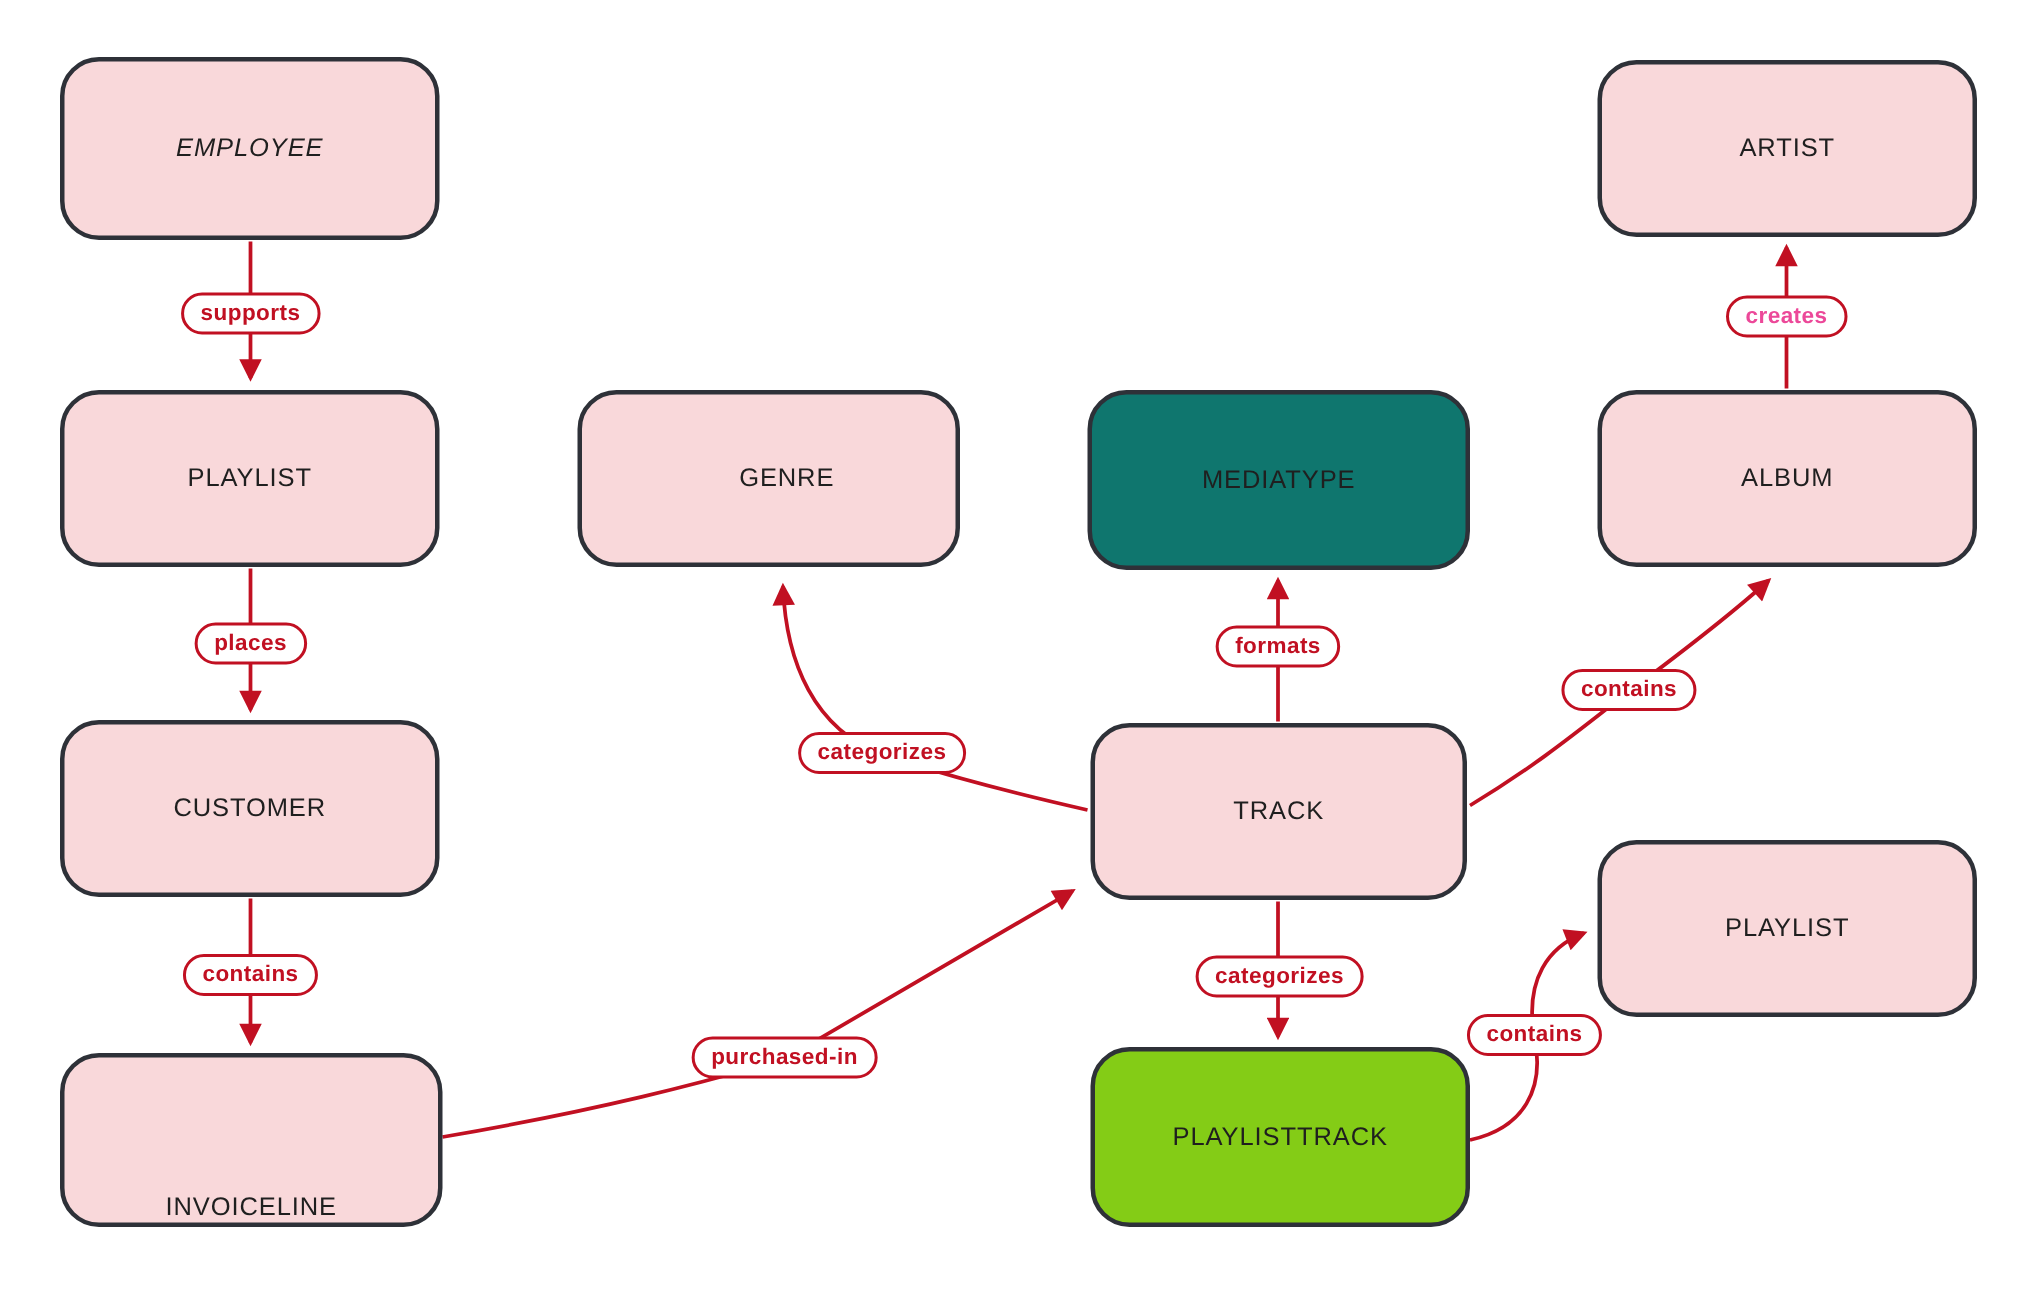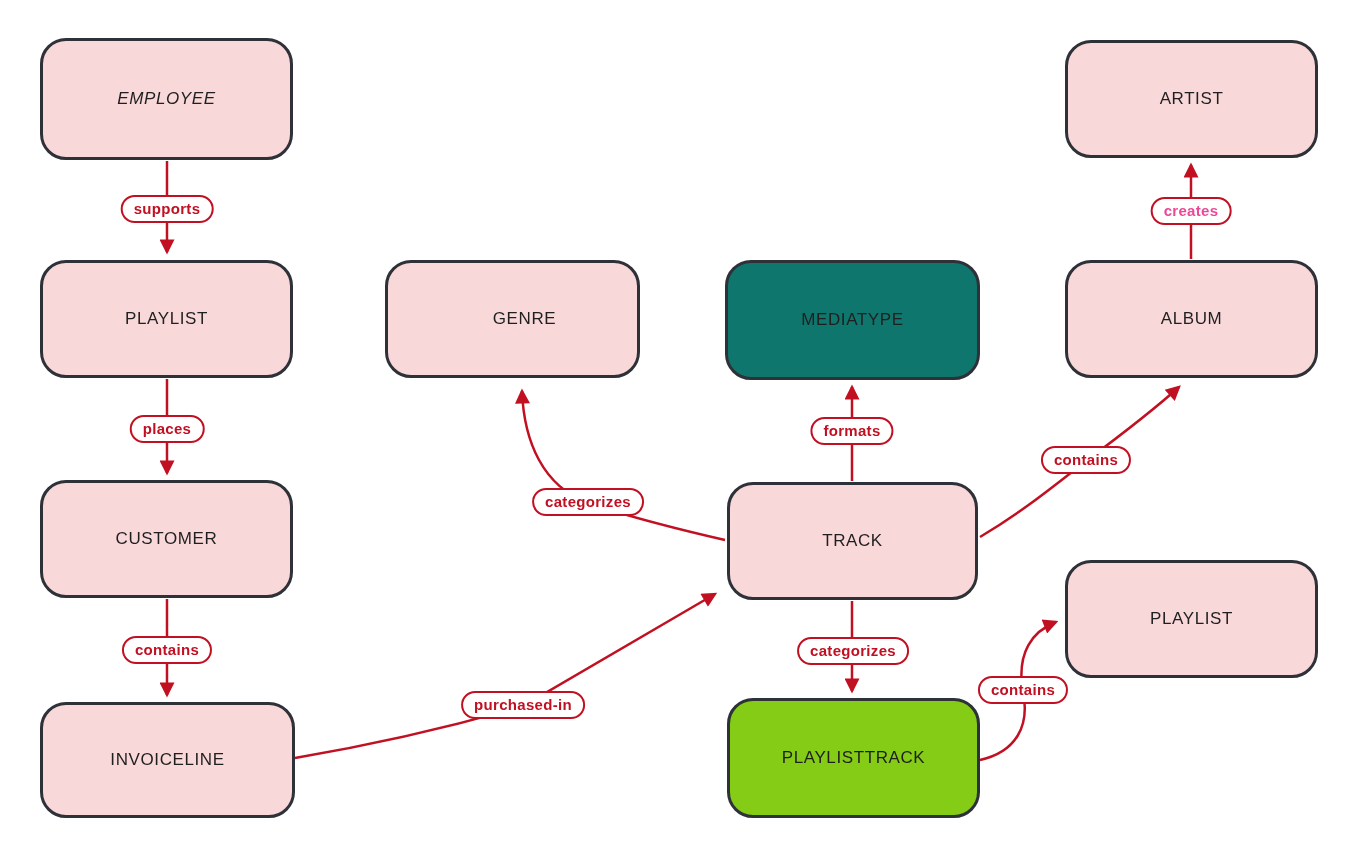--- a/index.html
+++ b/index.html
@@ -75,21 +75,21 @@
   <div id="node-layer">
       <div class="node" style="left: 40px; top: 38px; width: 253px; height: 122px; background: rgb(249, 216, 218); border: 3px solid rgb(46, 49, 56); color: rgb(31, 31, 31); font-style: italic;">
         <span>EMPLOYEE</span>
       </div>
       <div class="node" style="left: 40px; top: 260px; width: 253px; height: 118px; background: rgb(249, 216, 218); border: 3px solid rgb(46, 49, 56); color: rgb(31, 31, 31);">
         <span>PLAYLIST</span>
       </div>
       <div class="node" style="left: 40px; top: 480px; width: 253px; height: 118px; background: rgb(249, 216, 218); border: 3px solid rgb(46, 49, 56); color: rgb(31, 31, 31);">
         <span>CUSTOMER</span>
       </div>
-      <div class="node" style="left: 40px; top: 702px; width: 255px; height: 116px; background: rgb(249, 216, 218); border: 3px solid rgb(46, 49, 56); color: rgb(31, 31, 31);">
+      <div class="node" style="left: 40px; top: 702px; width: 255px; height: 116px; background: rgb(249, 216, 218); border: 3px solid rgb(46, 49, 56); color: rgb(31, 31, 31); align-items: flex-end;">
         <span>INVOICELINE</span>
       </div>
       <div class="node" style="left: 385px; top: 260px; width: 255px; height: 118px; background: rgb(249, 216, 218); border: 3px solid rgb(46, 49, 56); color: rgb(31, 31, 31); padding-left: 24px;">
         <span>GENRE</span>
       </div>
       <div class="node" style="left: 725px; top: 260px; width: 255px; height: 120px; background: #0f766e; border: 3px solid rgb(46, 49, 56); color: rgb(31, 31, 31);">
         <span>MEDIATYPE</span>
       </div>
       <div class="node" style="left: 727px; top: 482px; width: 251px; height: 118px; background: rgb(249, 216, 218); border: 3px solid rgb(46, 49, 56); color: rgb(31, 31, 31);">
         <span>TRACK</span>

